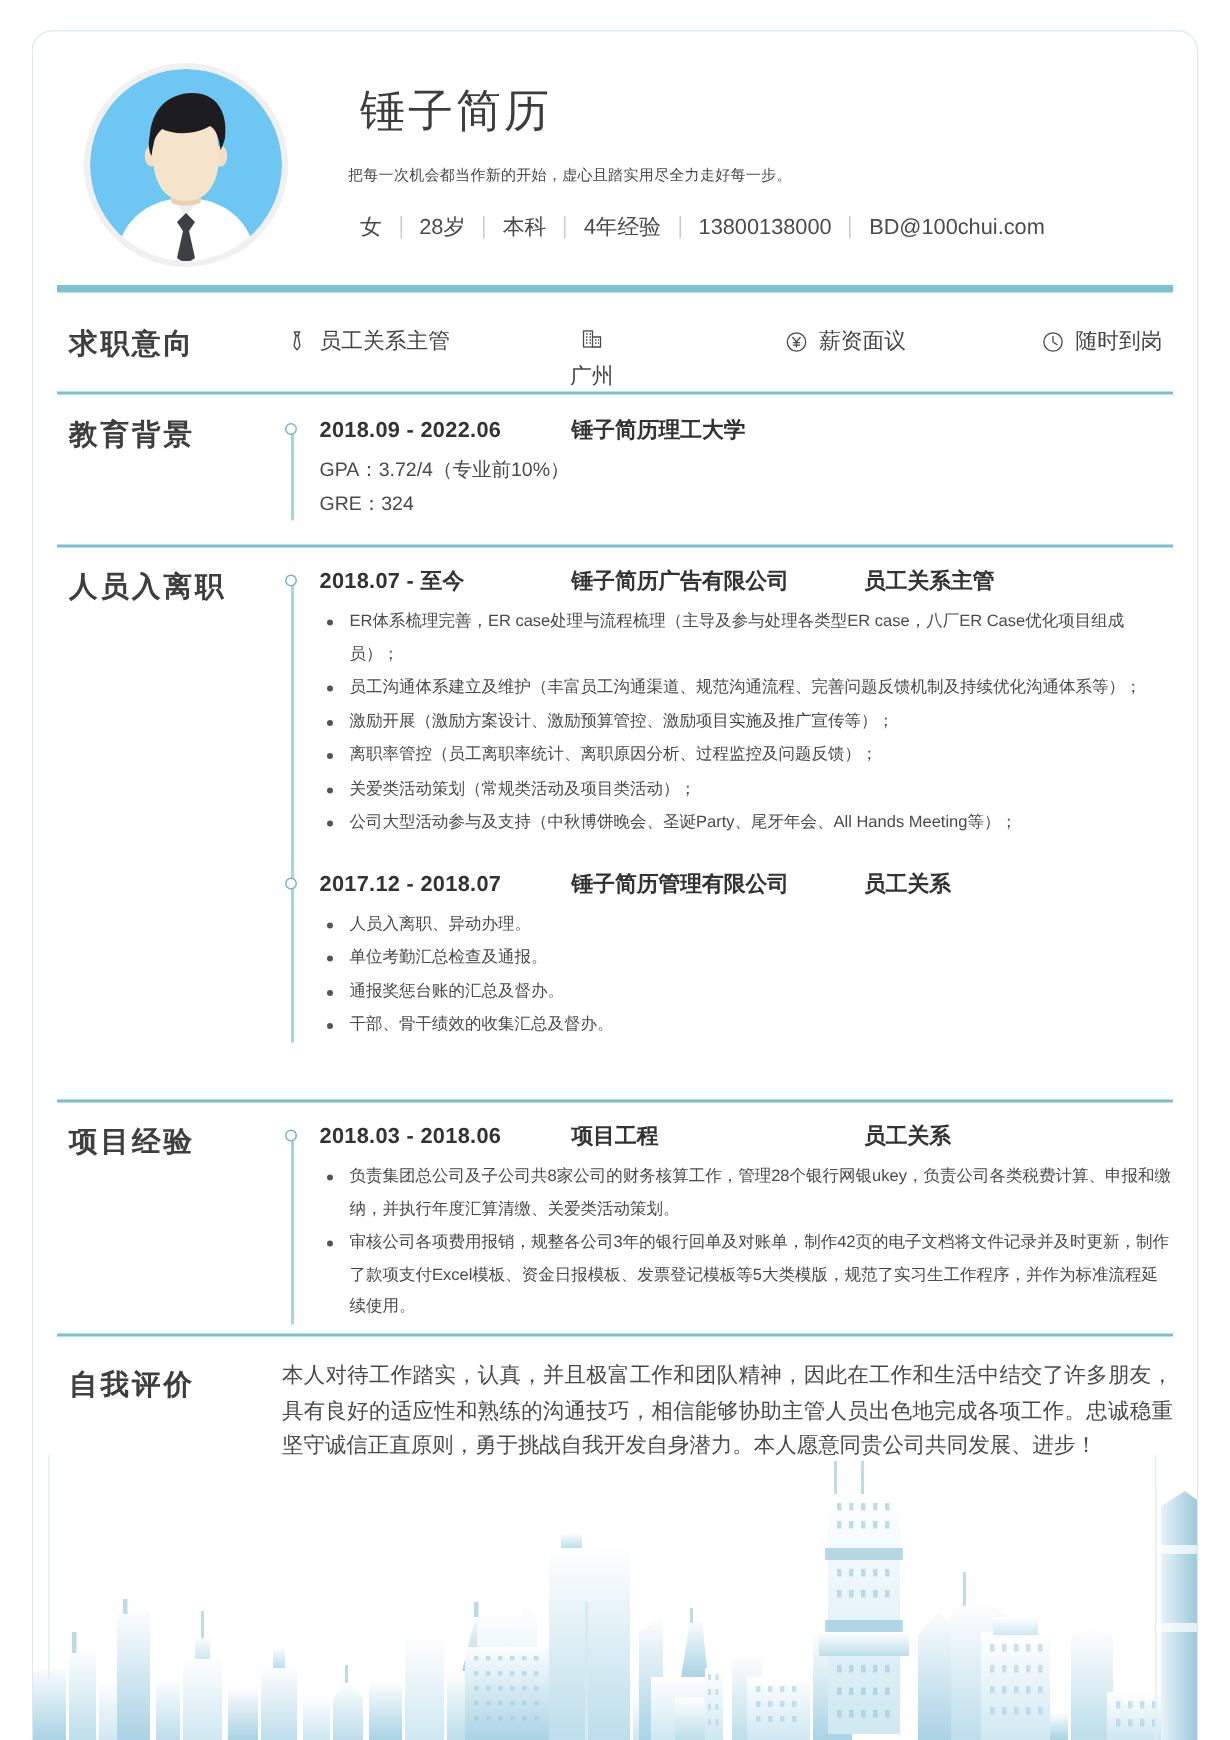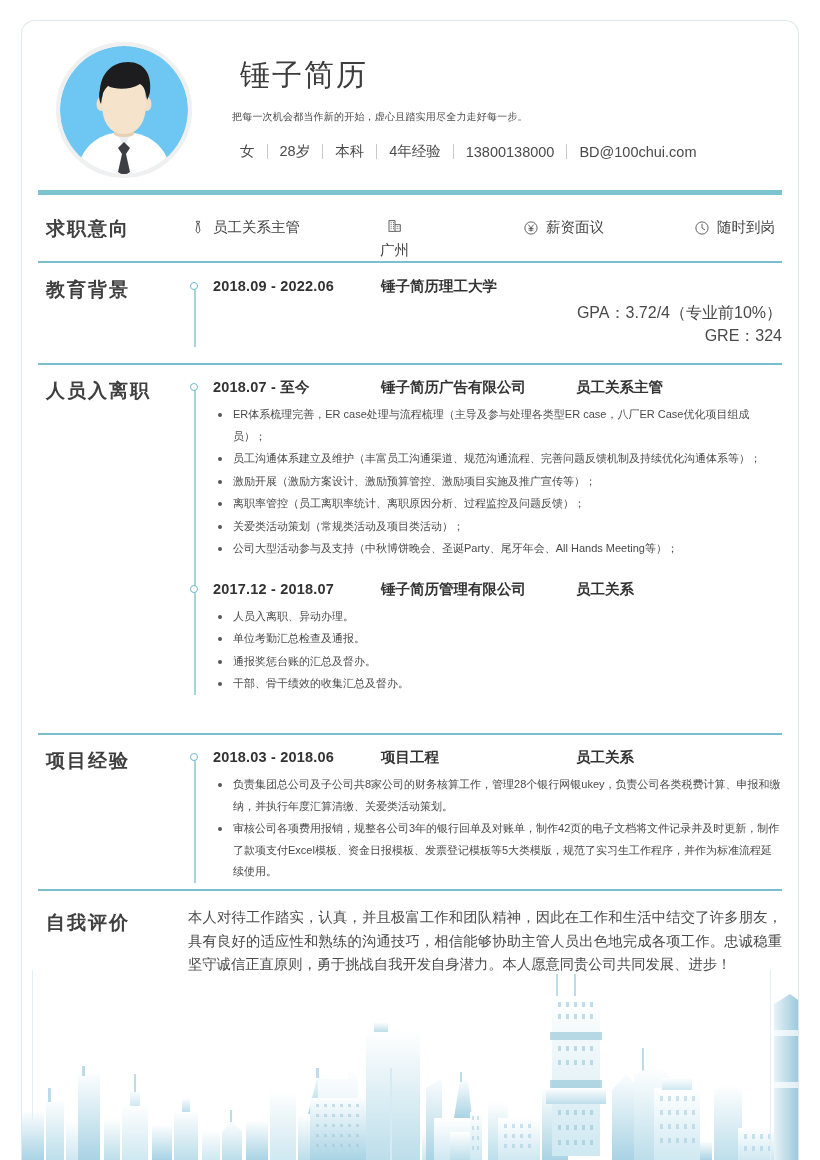--- a/index.html
+++ b/index.html
@@ -142,21 +142,21 @@
     margin-bottom: 1px;
   }
   ul.bullets li::before {
     content: "";
     position: absolute; left: 5px; top: 9px;
     width: 4px; height: 4px; border-radius: 50%;
     background: #555;
   }
   .sub-lines { margin-top: 3px; }
   .sub-lines div {
-    font-size: 16px; line-height: 23px; color: #4a4a4a; text-align: right;
+    font-size: 13px; line-height: 23px; color: #4a4a4a;
   }
   .para {
     font-size: 14.3px; line-height: 23.5px; color: #4a4a4a;
     text-align: justify;
   }
 </style>
 </head>
 <body>
 
 <div id="page">

